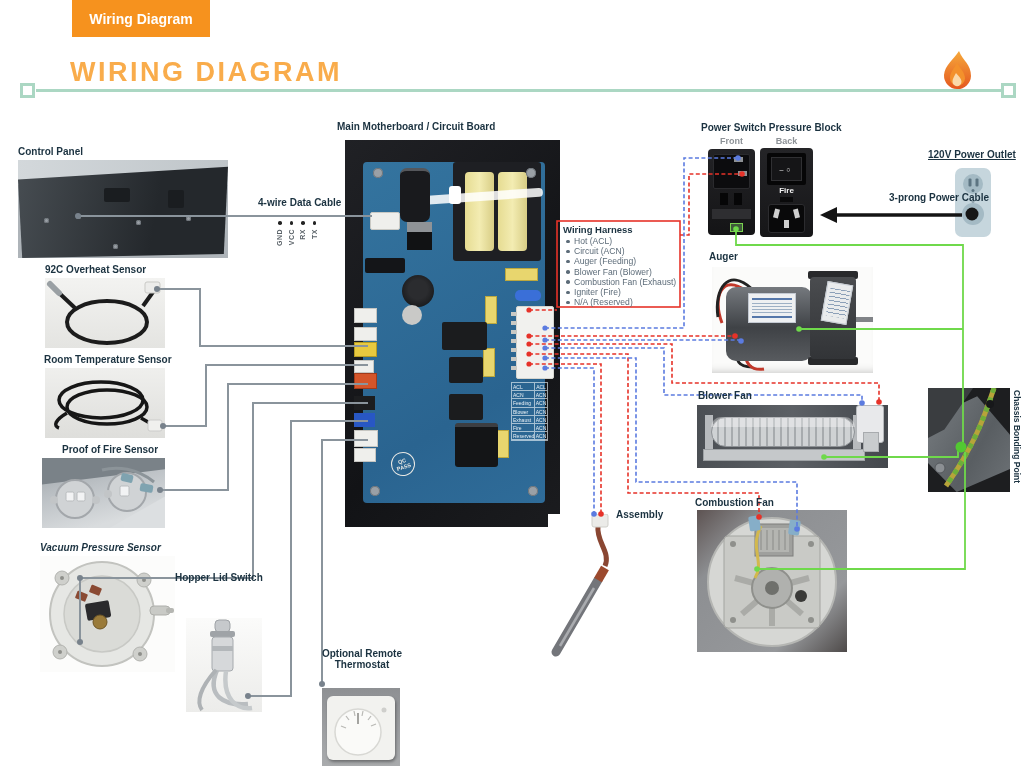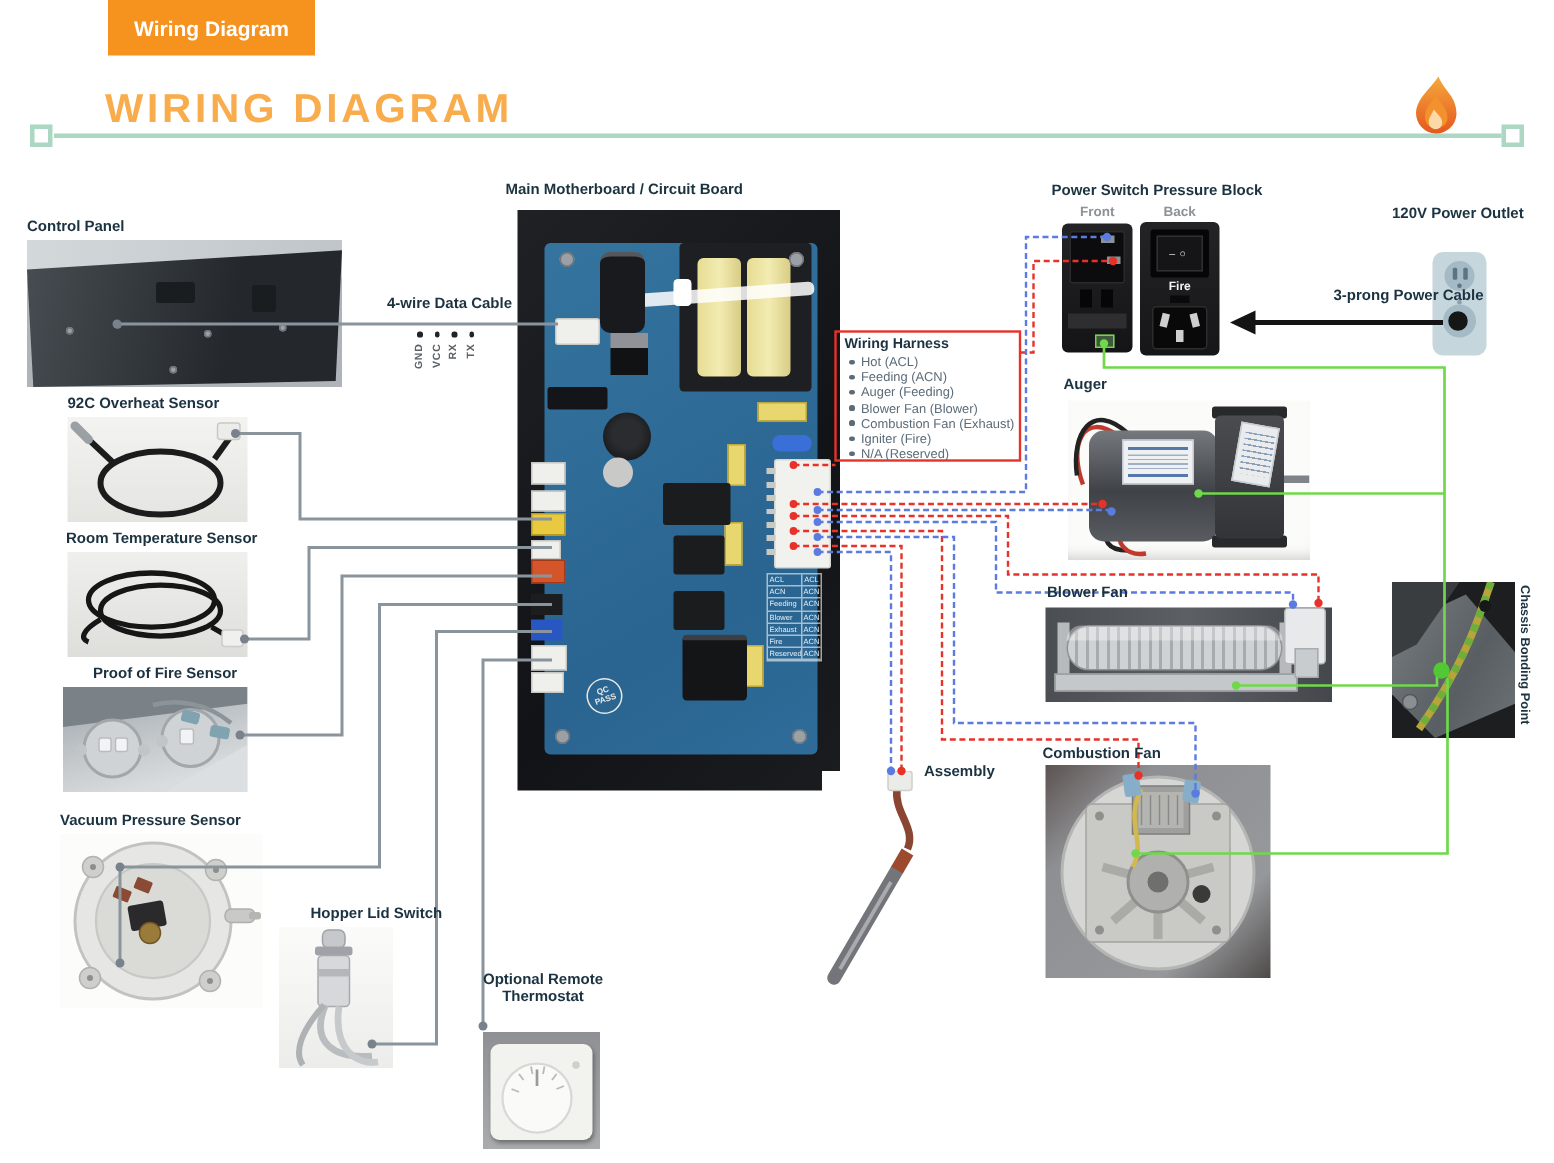--- a/index.html
+++ b/index.html
@@ -73,29 +73,29 @@
       </defs>
     <path d="M23 2 C17 11 9 16 8 26 a13.5 13.5 0 0 0 27 1 C35 15 27 12 23 2 Z" fill="url(#fg)"></path>
     <path d="M21 14 C18 20 14 23 14 29 a7.5 7.5 0 0 0 15 .5 C29 23 24 20 21 14 Z" fill="#F3912C"></path>
     <path d="M20 24 C18 28 16.5 29.5 16.5 32.5 a4.5 4.5 0 0 0 9 .3 C25.5 29 22 27 20 24 Z" fill="#FBD9A9"></path>
   </svg>
 
   <div class="lbl" style="left:18px;top:146px;">Control Panel</div>
   <div class="lbl" style="left:45px;top:264px;">92C Overheat Sensor</div>
   <div class="lbl" style="left:44px;top:354px;">Room Temperature Sensor</div>
   <div class="lbl" style="left:42px;top:444px;padding-left:20px;">Proof of Fire Sensor</div>
-  <div class="lbl" style="left:40px;top:542px;">Vacuum Pressure Sensor</div>
-  <div class="lbl" style="left:175px;top:604px;margin-left:32px;">Hopper Lid Switch</div>
+  <div class="lbl" style="left:40px;top:542px;font-style:italic;">Vacuum Pressure Sensor</div>
+  <div class="lbl" style="left:175px;top:572px;">Hopper Lid Switch</div>
   <div class="lbl thermo-lbl" style="left:318px;top:648px;width:88px;">Optional Remote Thermostat</div>
   <div class="lbl" style="left:337px;top:121px;">Main Motherboard / Circuit Board</div>
   <div class="lbl" style="left:258px;top:197px;">4-wire Data Cable</div>
   <div class="lbl" style="left:616px;top:509px;">Assembly</div>
   <div class="lbl" style="left:701px;top:122px;">Power Switch Pressure Block</div>
   <div class="lbl" style="left:845px;top:192px;margin-left:44px;">3-prong Power Cable</div>
-  <div class="lbl" style="left:928px;top:137px;">120V Power Outlet</div>
+  <div class="lbl" style="left:928px;top:149px;text-decoration:underline;">120V Power Outlet</div>
   <div class="lbl" style="left:709px;top:251px;">Auger</div>
   <div class="lbl" style="left:698px;top:390px;">Blower Fan</div>
   <div class="lbl" style="left:695px;top:497px;">Combustion Fan</div>
   <div class="vlabel abs" style="left:1012px;top:390px;height:104px;">Chassis Bonding Point</div>
   <div class="grayname" style="left:708px;top:136px;width:47px;">Front</div>
   <div class="grayname" style="left:760px;top:136px;width:53px;">Back</div>
   <div class="fuse" style="left:760px;top:186px;width:53px;">Fire</div>
 
   <div class="abs pins">
     <div class="pincol">
@@ -113,21 +113,21 @@
     <div class="pincol">
         <div class="pindot"></div>
         <span class="pinlabel">TX</span>
       </div>
   </div>
 
   <div class="abs harness">
     <h4>Wiring Harness</h4>
     <ul>
       <li>Hot (ACL)</li>
-      <li>Feeding (ACN)</li>
+      <li>Circuit (ACN)</li>
       <li>Auger (Feeding)</li>
       <li>Blower Fan (Blower)</li>
       <li>Combustion Fan (Exhaust)</li>
       <li>Igniter (Fire)</li>
       <li>N/A (Reserved)</li>
     </ul>
   </div>
 
   <div class="ph" style="left:18px;top:160px;width:210px;height:98px;background:#aeb4b9;">
     <div class="abs" style="left:0;top:0;width:100%;height:26%;background:linear-gradient(90deg,#d3d8db,#bfc5c9);"></div>

